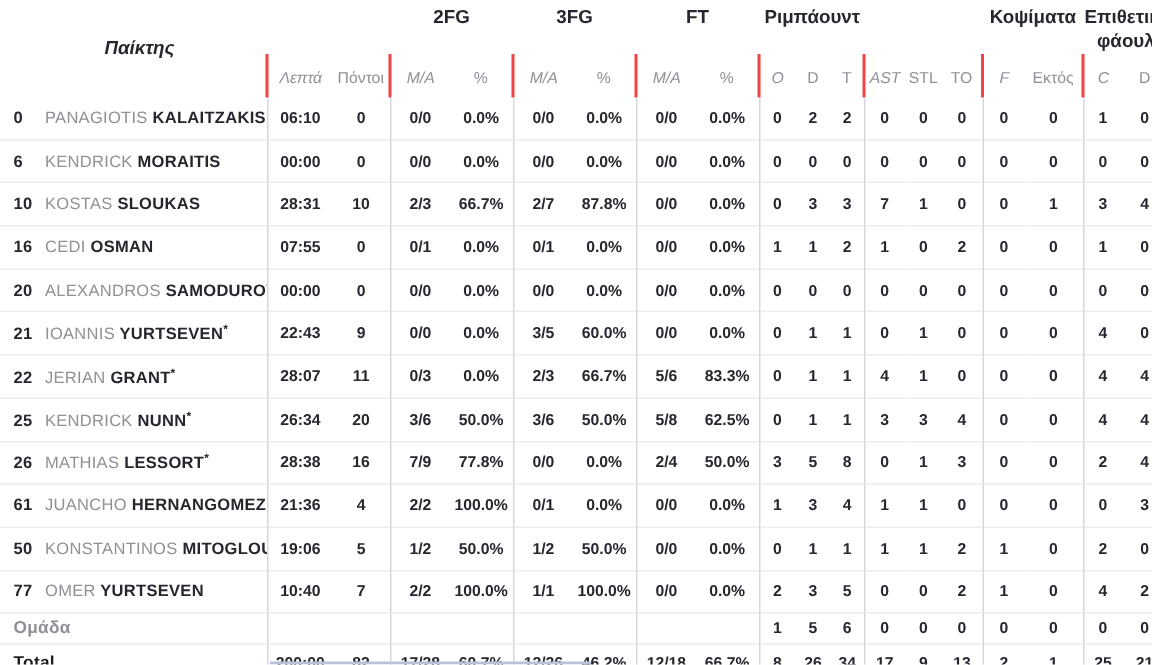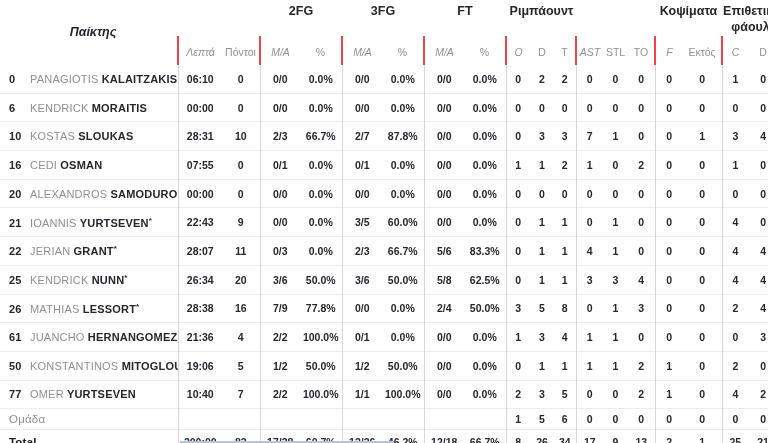--- a/index.html
+++ b/index.html
@@ -99,21 +99,21 @@
     font-weight: bold;
     color: #26262e;
   }
   .starter-star {
     font-size: 8px;
     vertical-align: 4px;
     font-weight: bold;
     color: #26262e;
   }
   tr.team-row td.player-cell {
-    font-weight: normal;
+    font-weight: bold;
     color: #8f8f97;
     font-size: 11.5px;
     letter-spacing: 0.2px;
   }
   tr.total-row td.player-cell {
     font-weight: bold;
     color: #1d1d24;
     font-size: 11.5px;
   }
   

